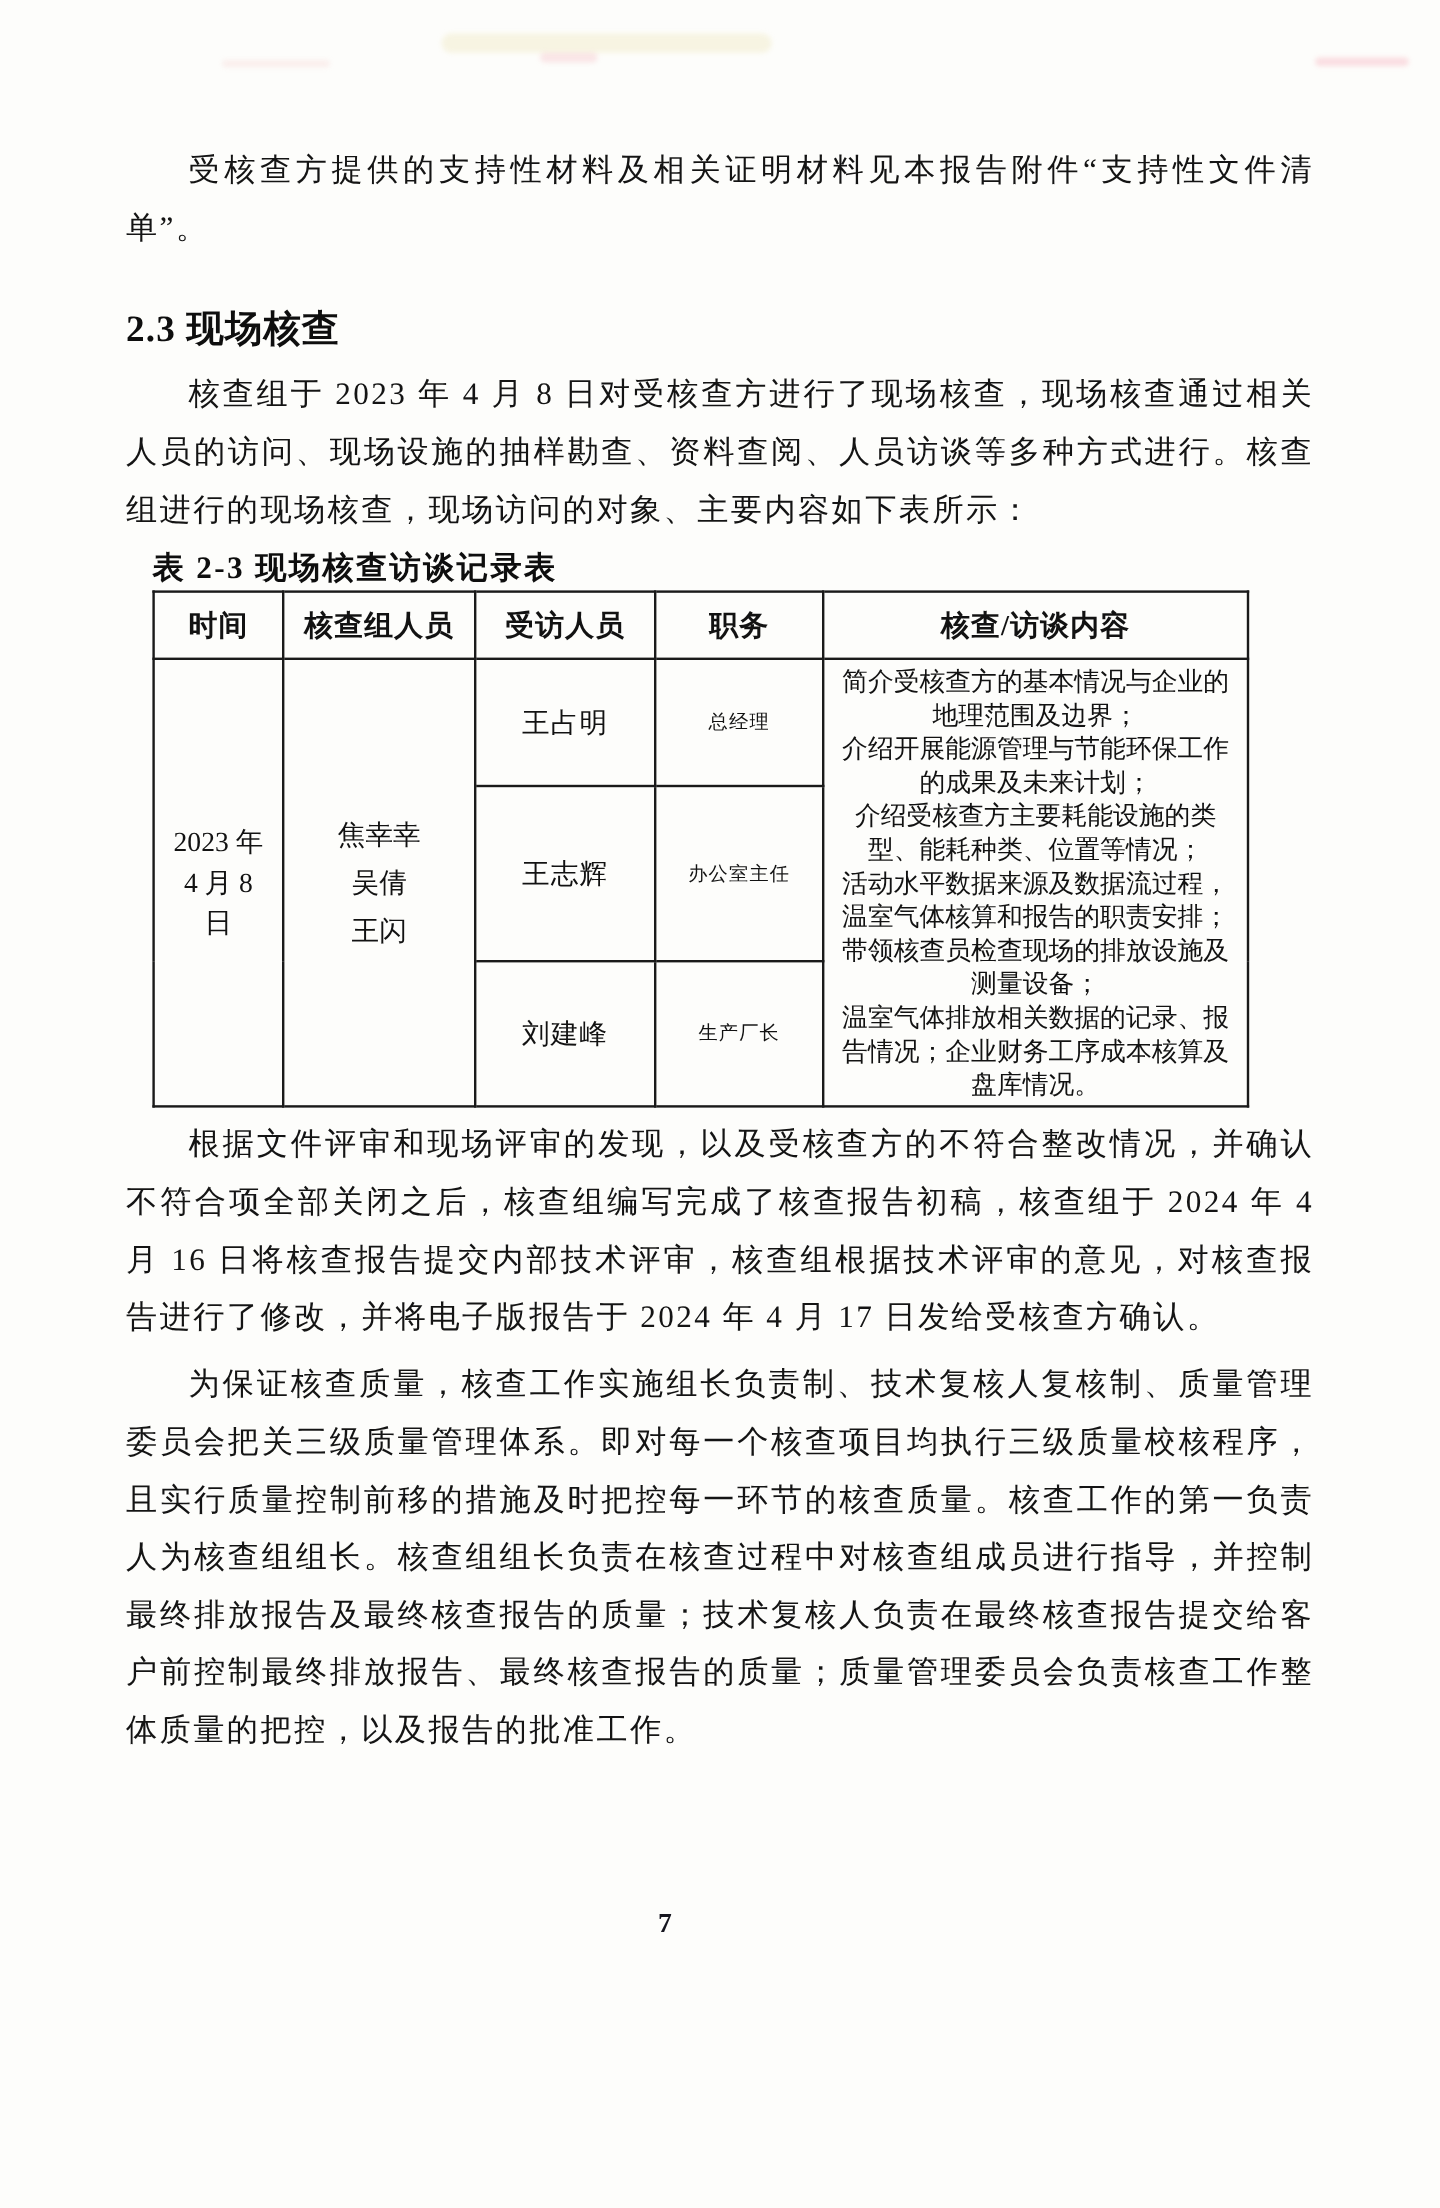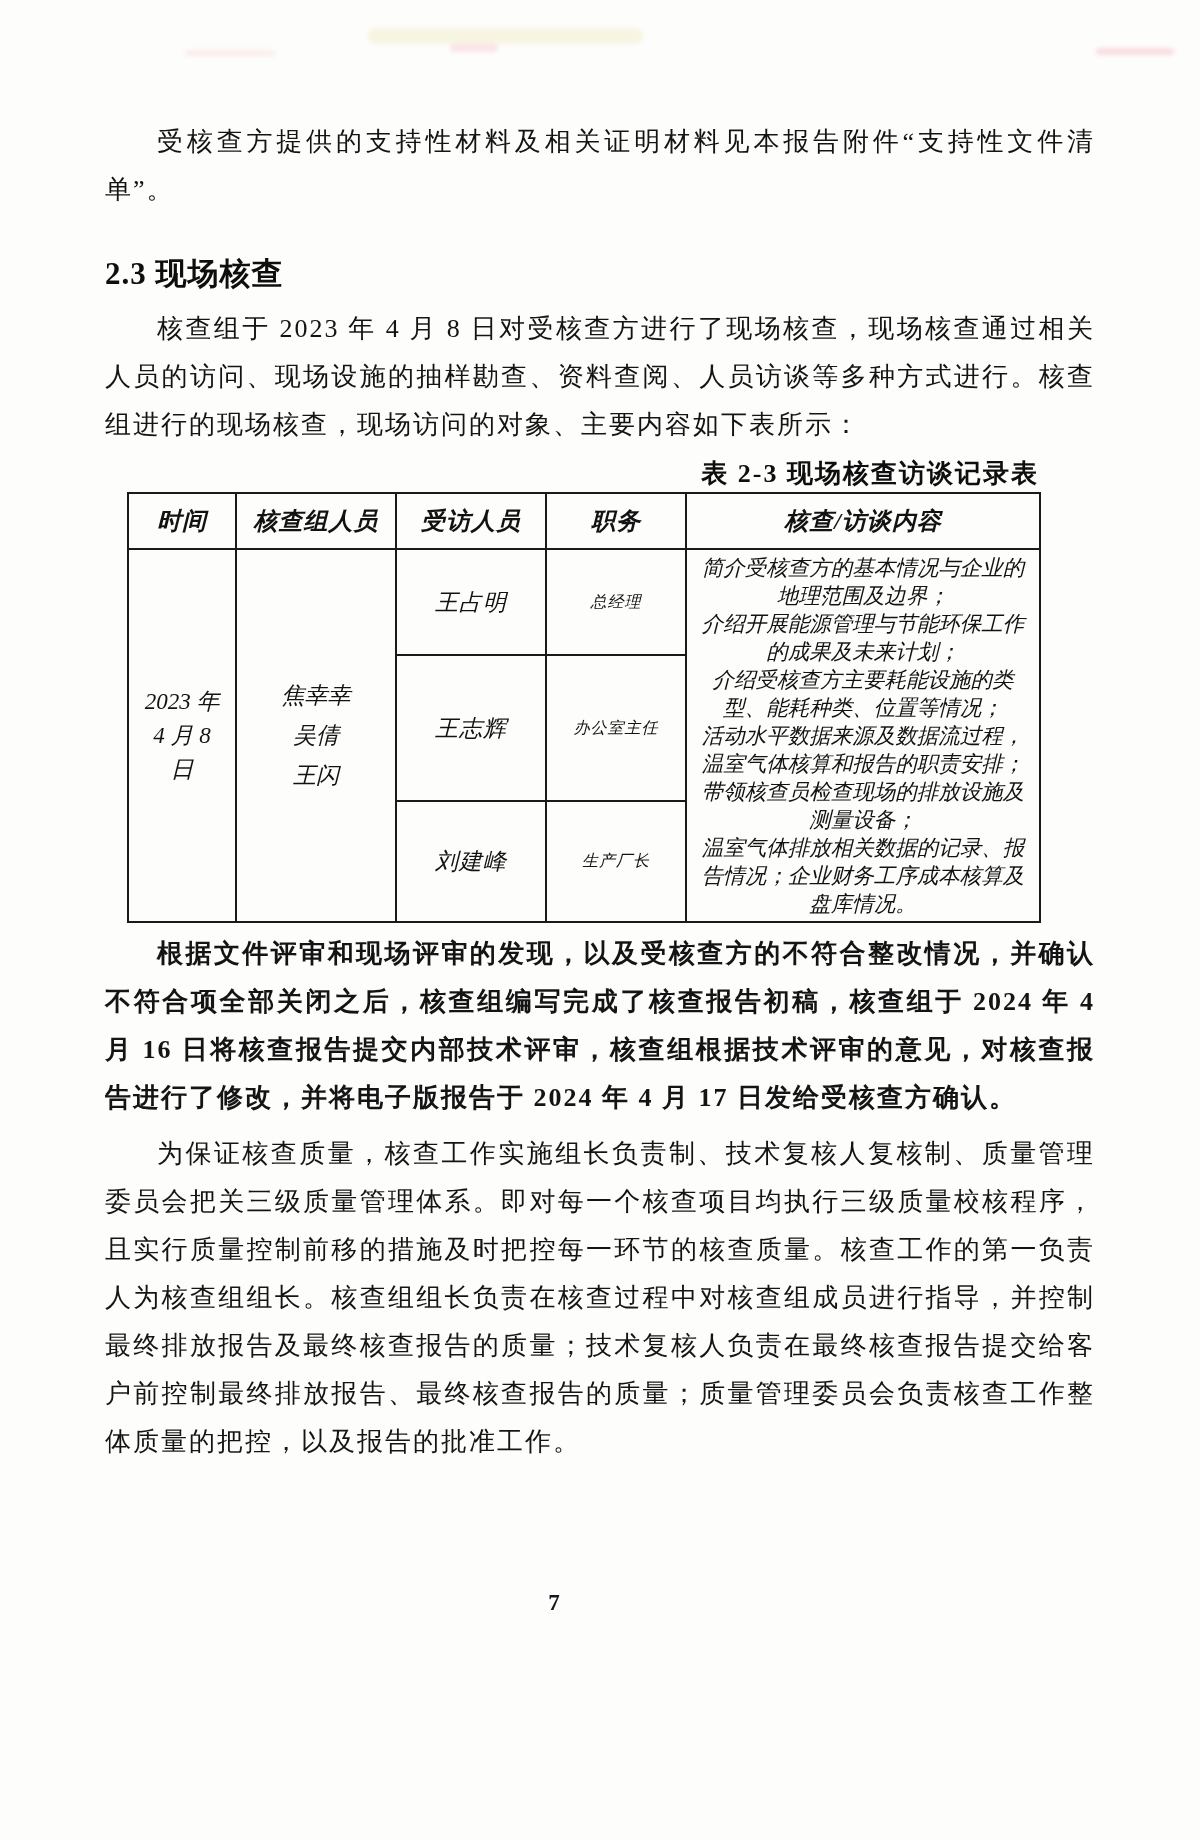--- a/index.html
+++ b/index.html
@@ -47,33 +47,32 @@
   }
   h2.s23 { margin-top: 38px; }
   p.s23p { margin-top: 9px; }
 
   .table-caption {
     margin-top: 7px;
     margin-left: 22px;
     width: 912px;
     height: 36px;
     line-height: 36px;
-    text-align: right;
+    text-align: left;
     font-size: 26px;
     font-weight: bold;
     letter-spacing: 2px;
     color: #0e0e0e;
   }
 
   table.interview {
     margin-left: 22px;
     width: 912px;
     border-collapse: collapse;
     table-layout: fixed;
-    font-style: italic;
   }
   table.interview th, table.interview td {
     border: 2px solid #1a1a1a;
     padding: 2px 6px;
     text-align: center;
     vertical-align: middle;
     white-space: pre-line;
     overflow: hidden;
   }
   table.interview th {
@@ -92,21 +91,21 @@
     text-align: justify;
     vertical-align: top;
     padding: 4px 8px;
     letter-spacing: 0;
   }
   tr.row1 { height: 106px; }
   tr.row2 { height: 146px; }
   tr.row3 { height: 121px; }
 
   h2.s24 { margin-top: 6px; }
-  p.s24p1 { margin-top: 7px; font-weight: bold; }
+  p.s24p1 { margin-top: 7px; }
   p.s24p2 { margin-top: 8px; }
 
   .page-number {
     position: absolute;
     left: 0; right: 0;
     top: 1590px;
     text-align: center;
     font-size: 23px;
     font-weight: bold;
     color: #15151f;

